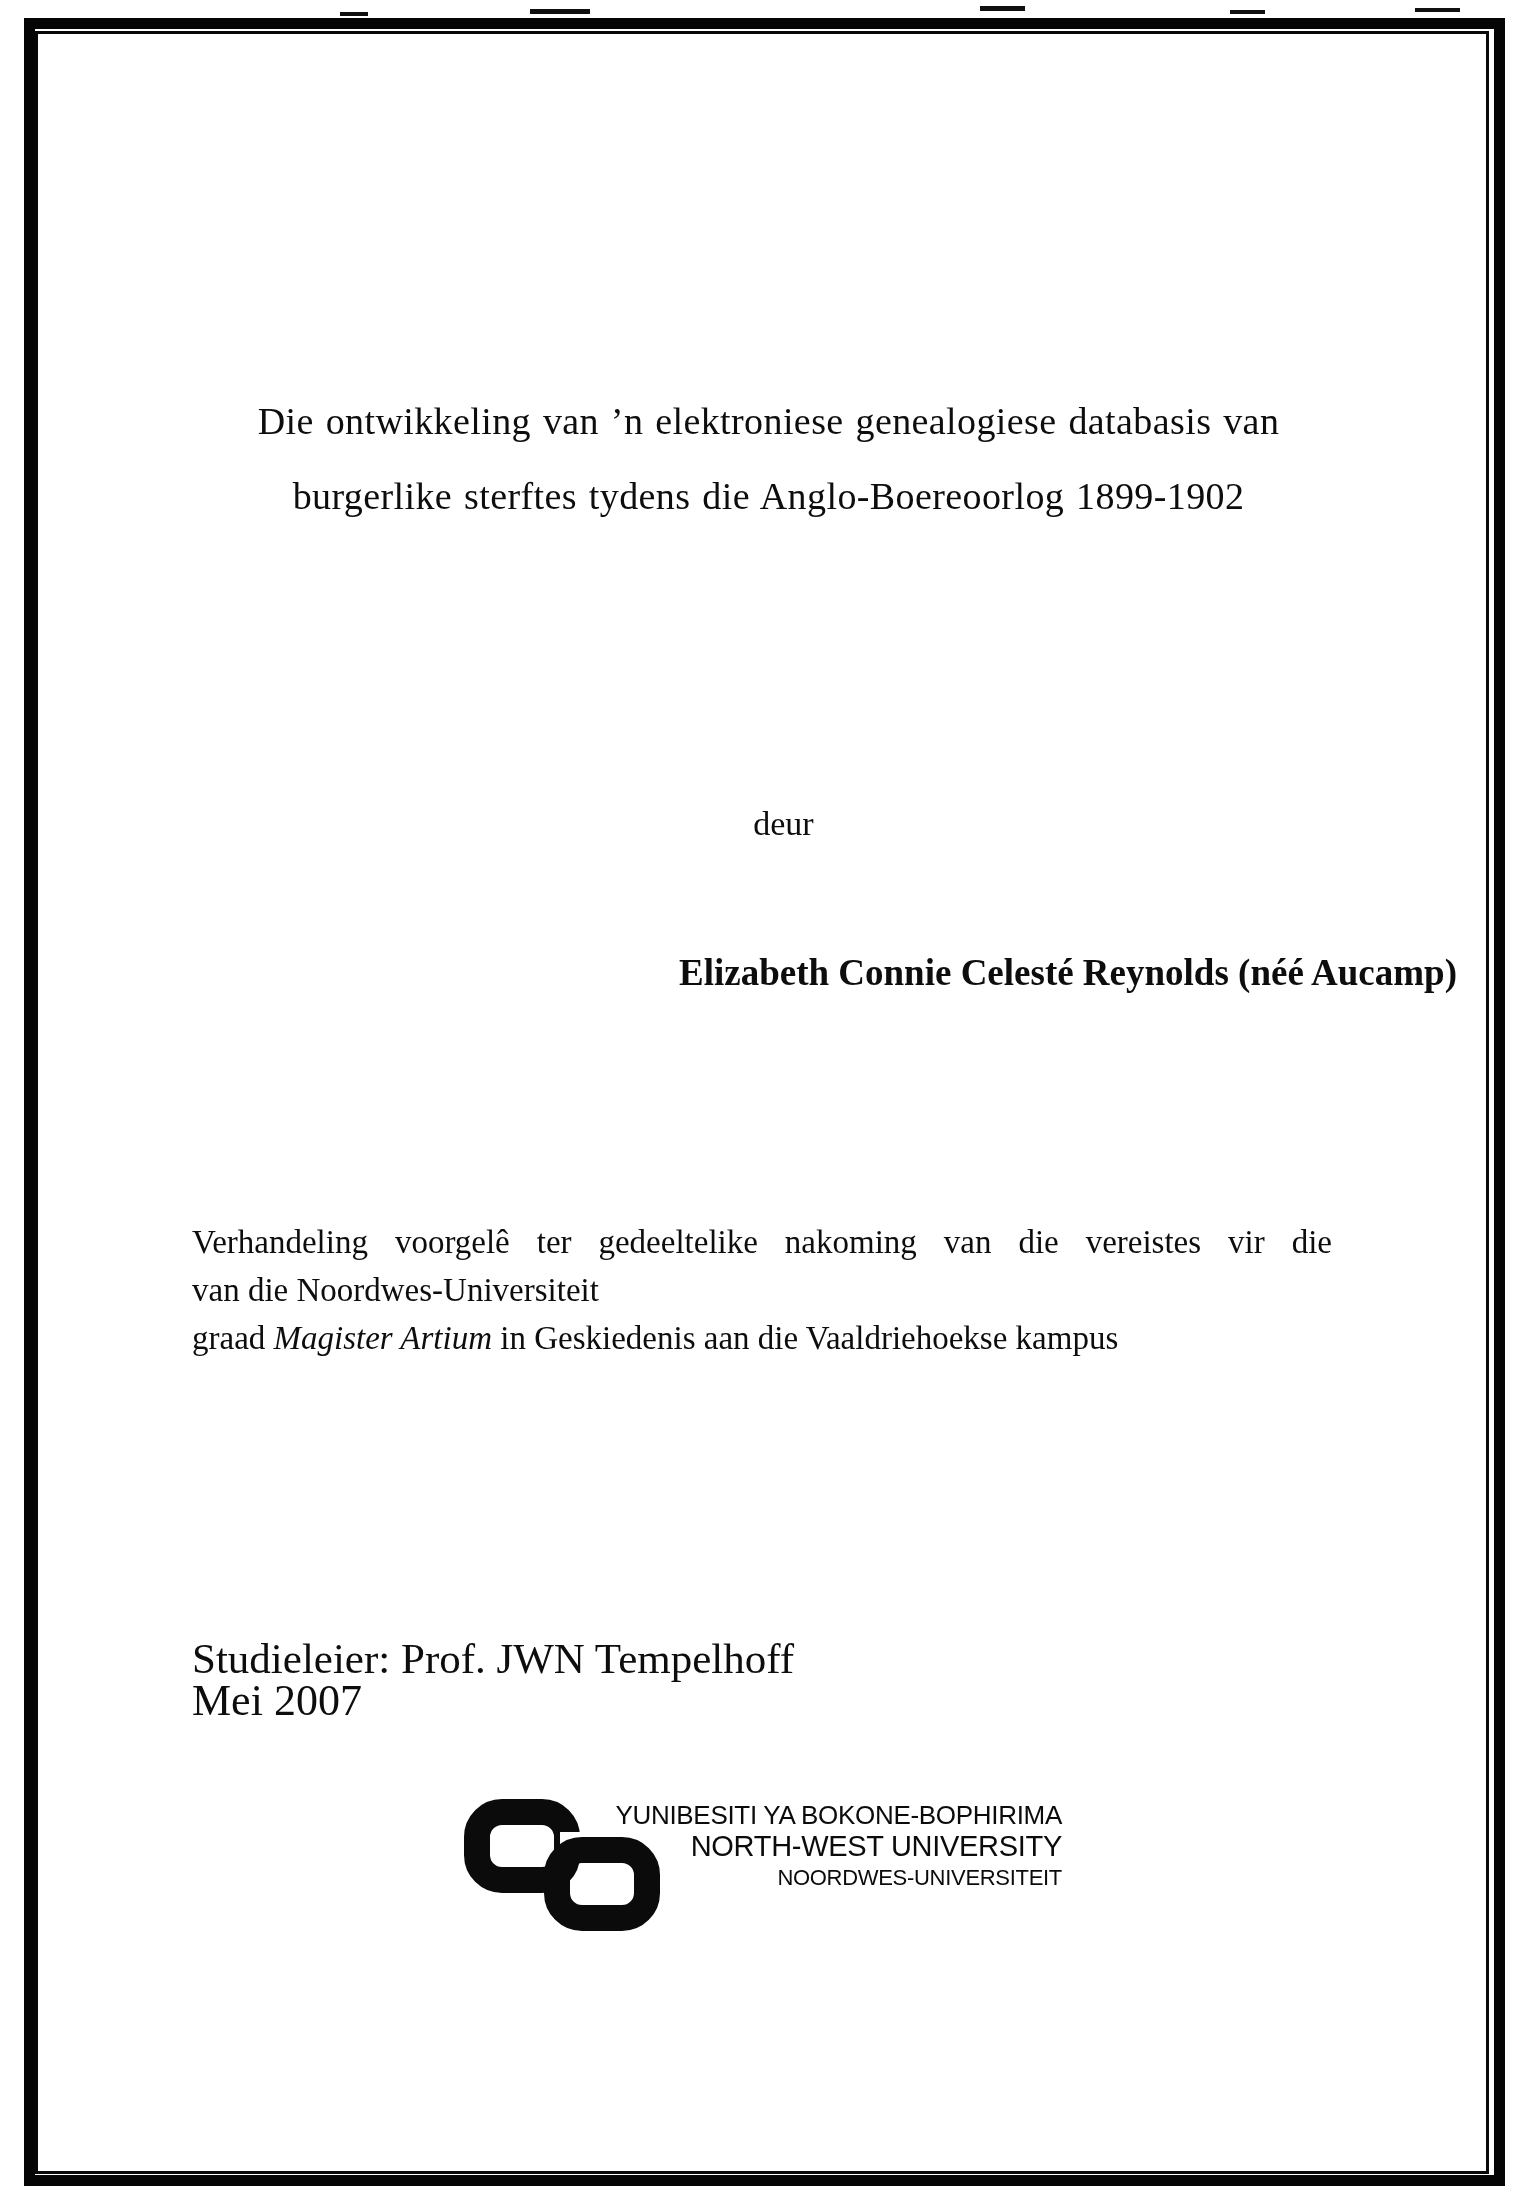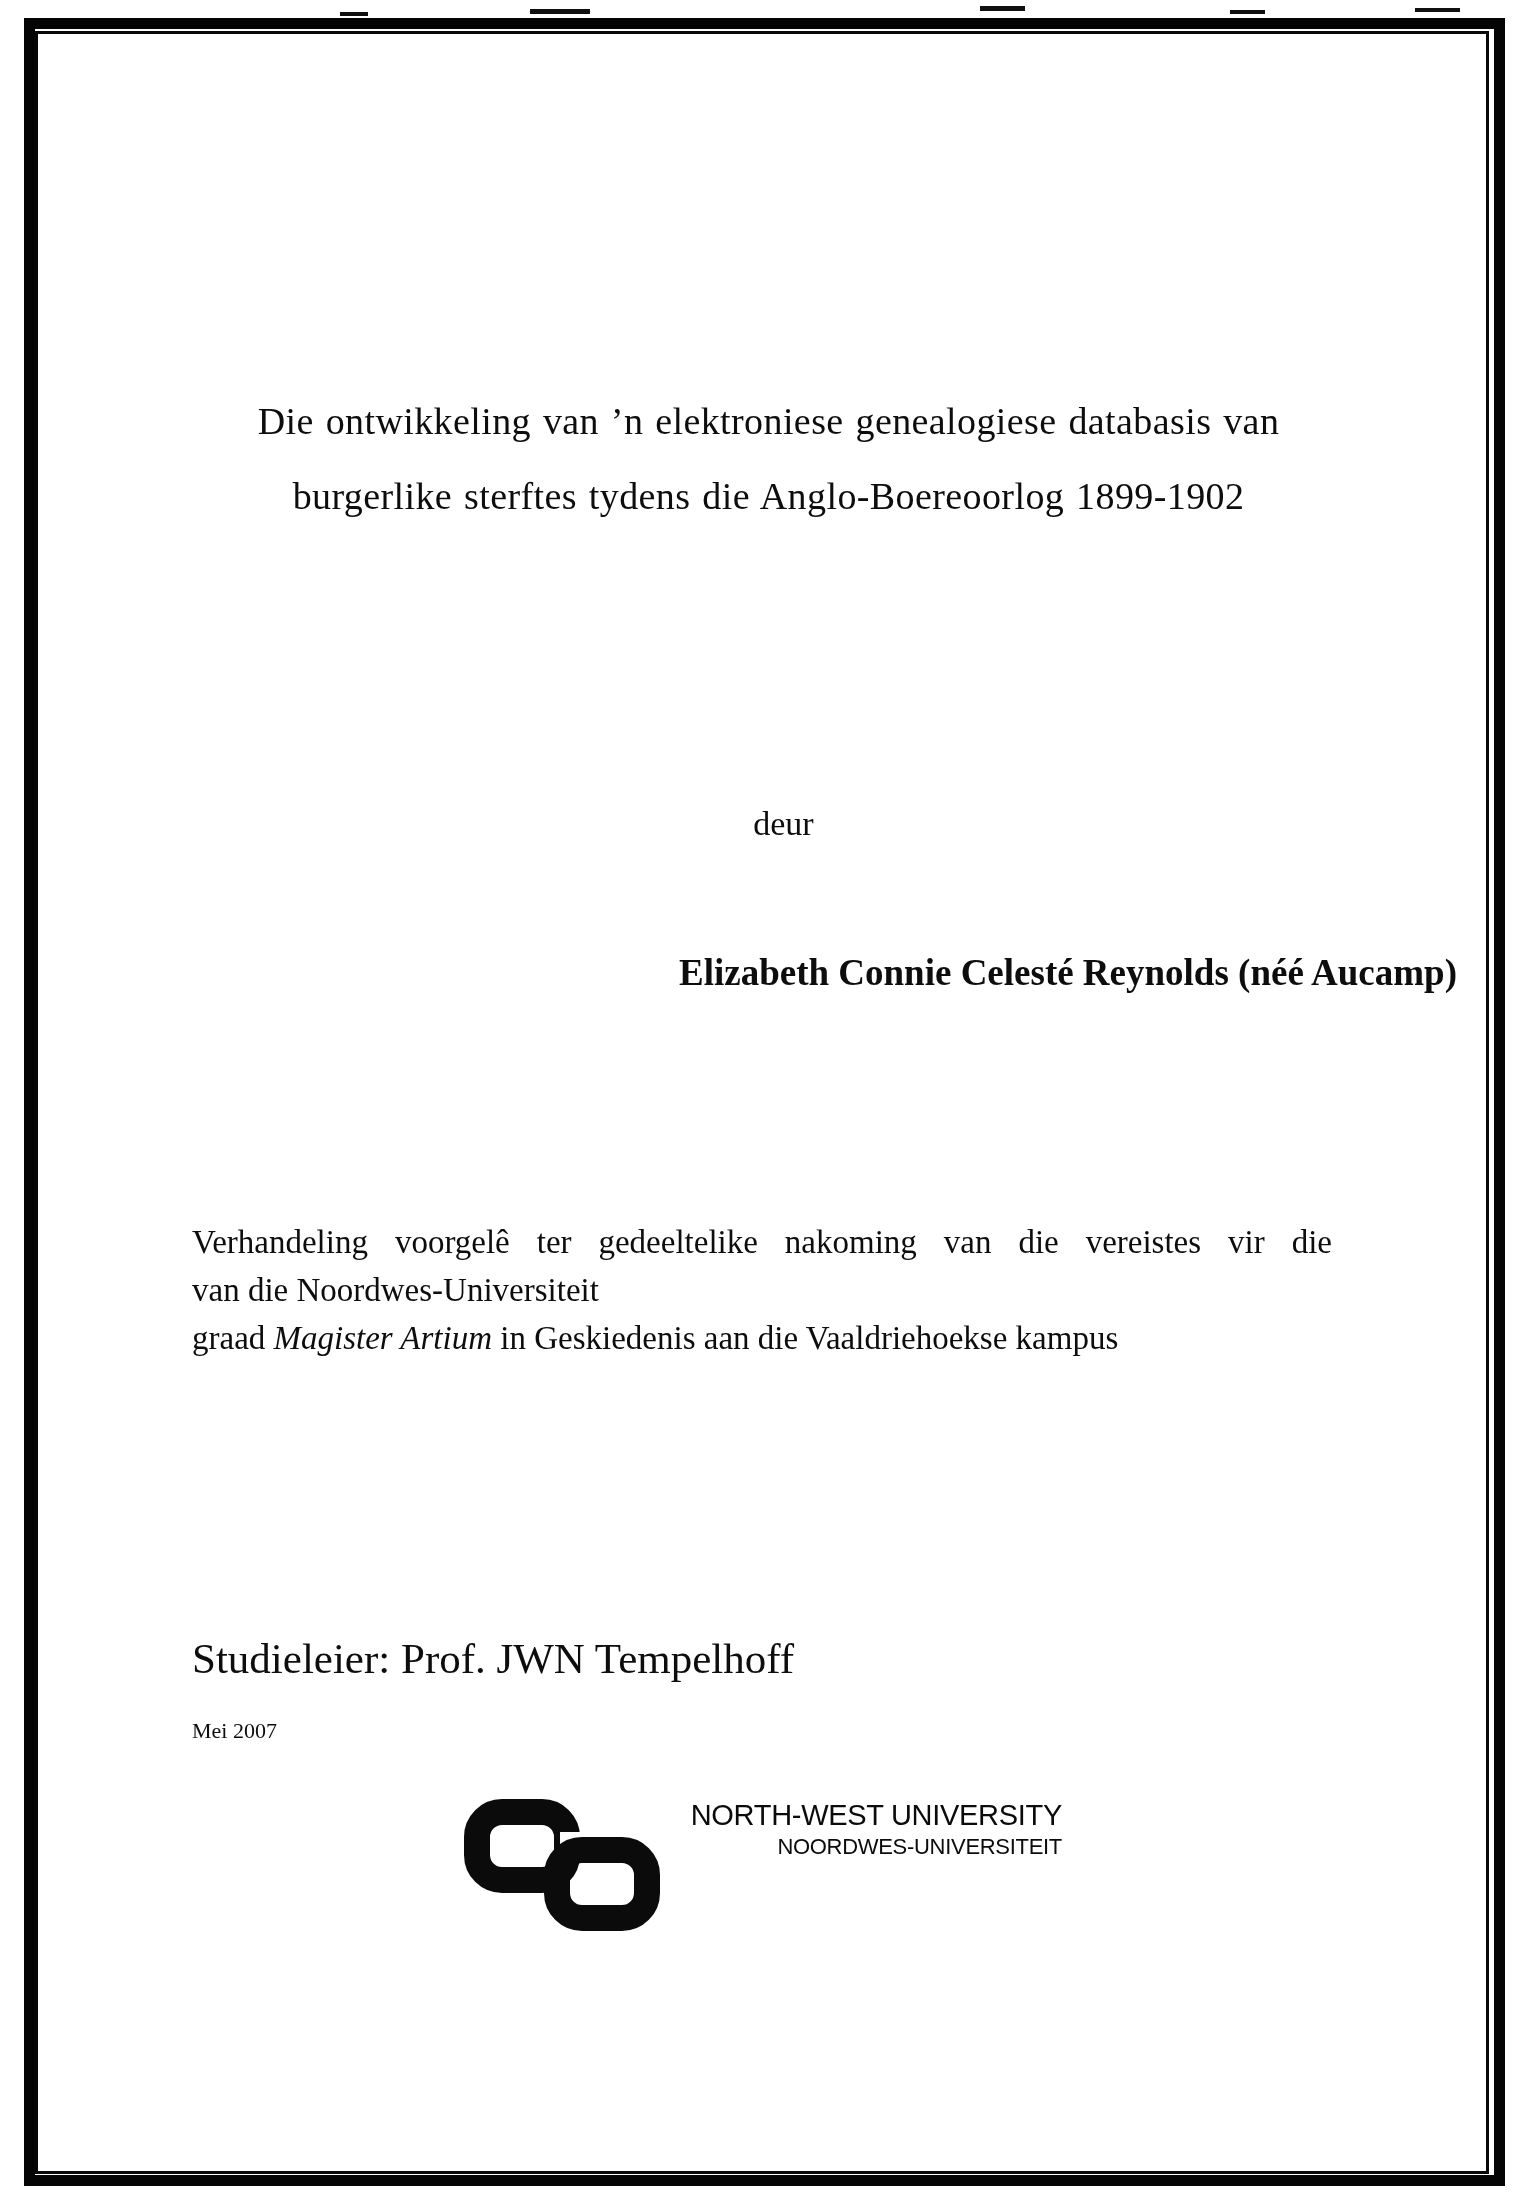--- a/index.html
+++ b/index.html
@@ -41,21 +41,21 @@
     font-size:33px;line-height:48px;
   }
   .decl-justify{text-align:justify;text-align-last:justify;}
   .italic{font-style:italic;}
   .supervisor{
     position:absolute;left:192px;top:1638px;
     font-size:43px;line-height:42px;
   }
   .dateline{
     position:absolute;left:192px;top:1680px;
-    font-size:22px;line-height:42px;margin-top:30px;
+    font-size:44px;line-height:42px;
   }
 
   .logo-mark{
     position:absolute;left:464px;top:1799px;width:196px;height:132px;
   }
   .logo-text{
     position:absolute;left:585px;top:1800px;width:477px;
     font-family:"Liberation Sans", sans-serif;
     text-align:right;color:#0b0b0b;
     letter-spacing:-0.3px;
@@ -99,18 +99,19 @@
   <div>
     <svg class="logo-mark" viewBox="0 0 196 132" xmlns="http://www.w3.org/2000/svg" aria-hidden="true">
 
       <rect x="13" y="13" width="90" height="68" rx="25" fill="none" stroke="#0b0b0b" stroke-width="26"></rect>
 
       <rect x="96" y="33" width="24" height="28" fill="#ffffff"></rect>
 
       <rect x="93" y="51" width="90" height="68" rx="25" fill="none" stroke="#0b0b0b" stroke-width="26"></rect>
     </svg>
     <div class="logo-text">
+      <div class="logo-l1">YUNIBESITI YA BOKONE-BOPHIRIMA</div>
       <div class="logo-l2">NORTH-WEST UNIVERSITY</div>
       <div class="logo-l3">NOORDWES-UNIVERSITEIT</div>
     </div>
   </div>
 
 </div>
 
 </body></html>

